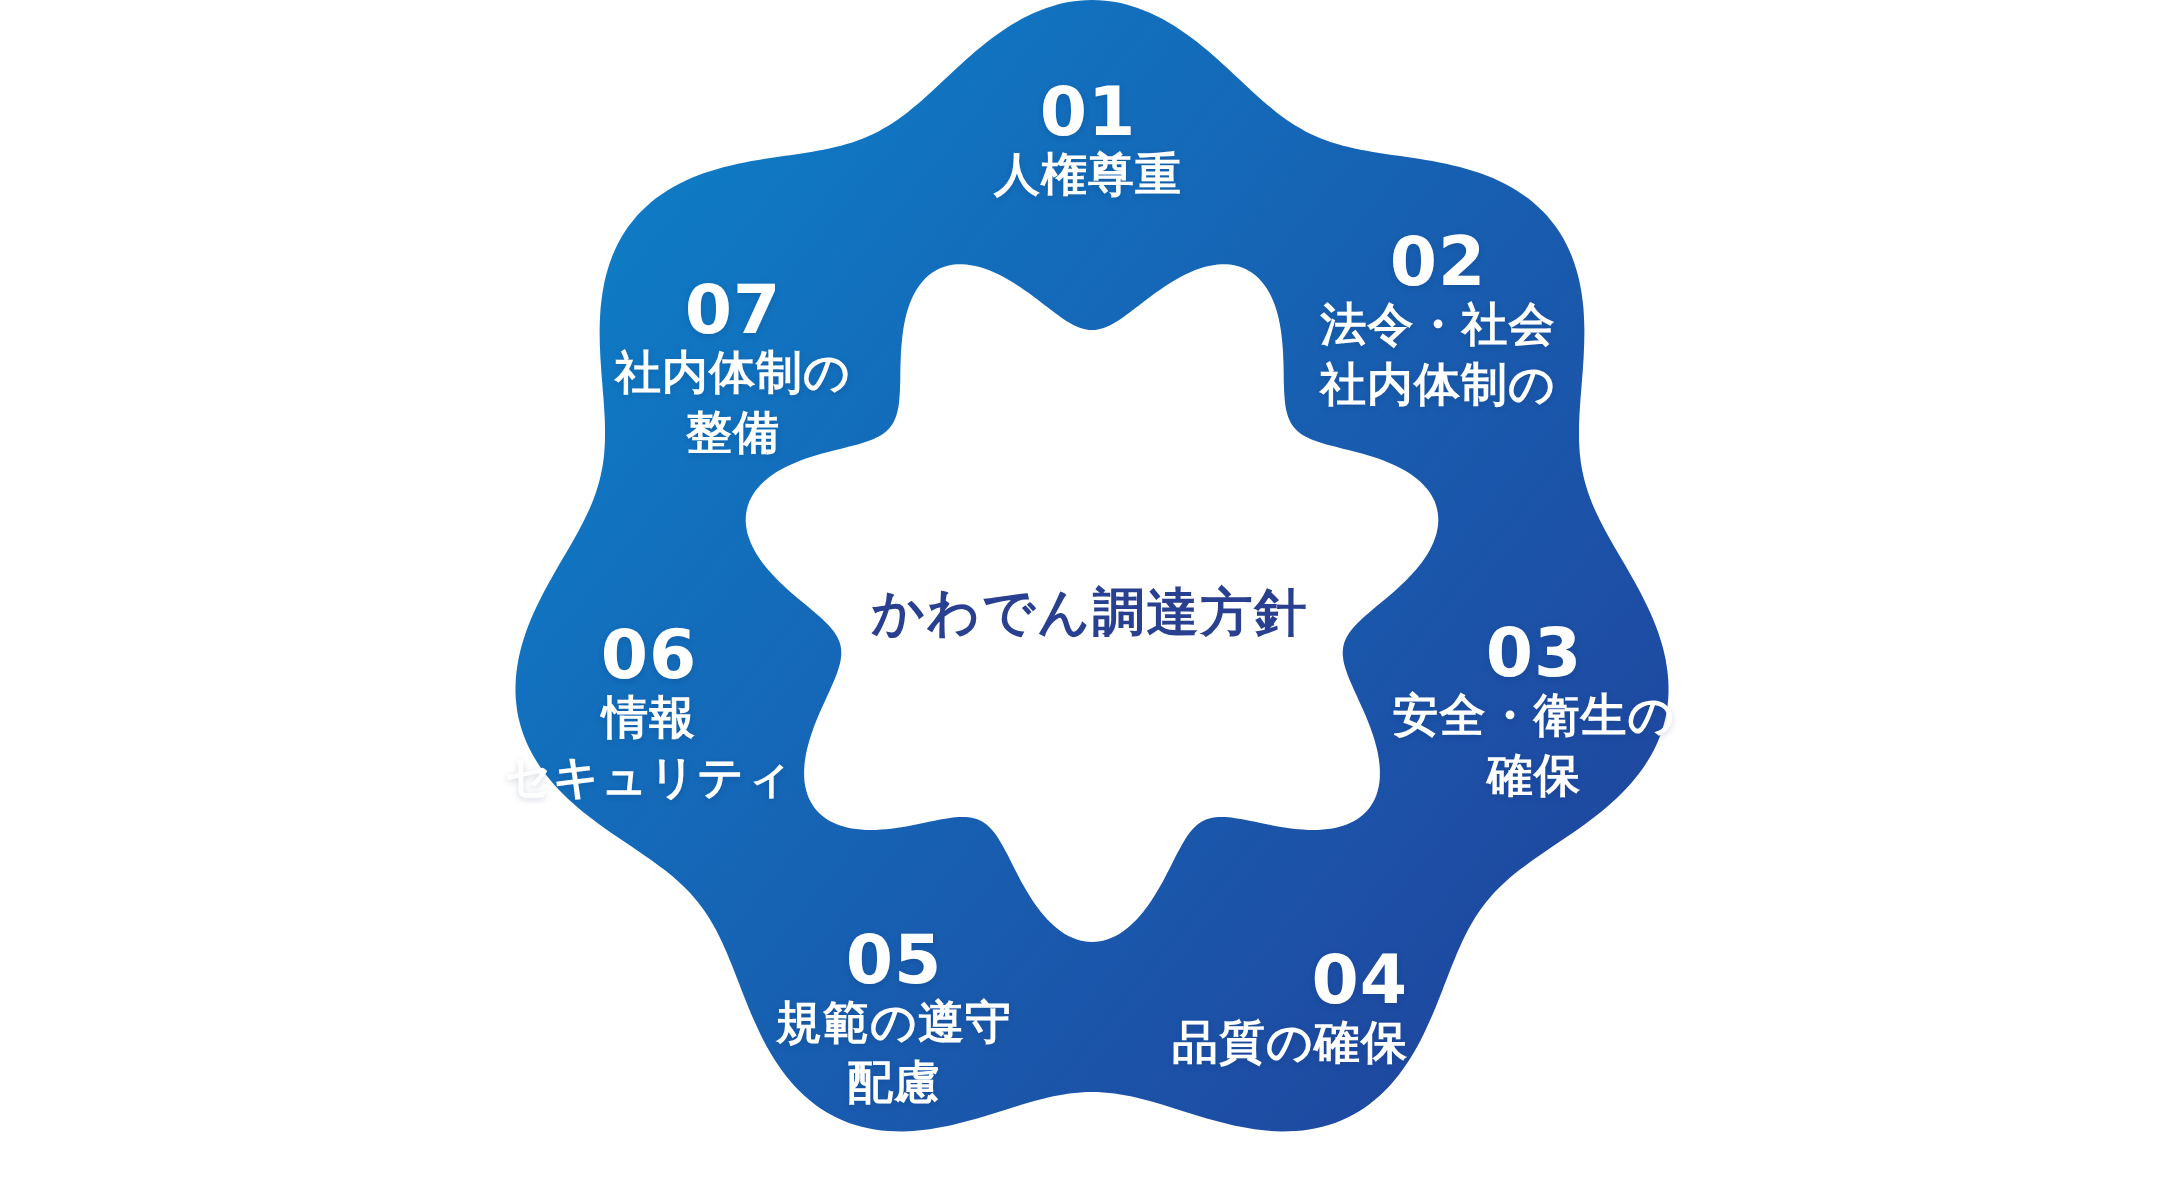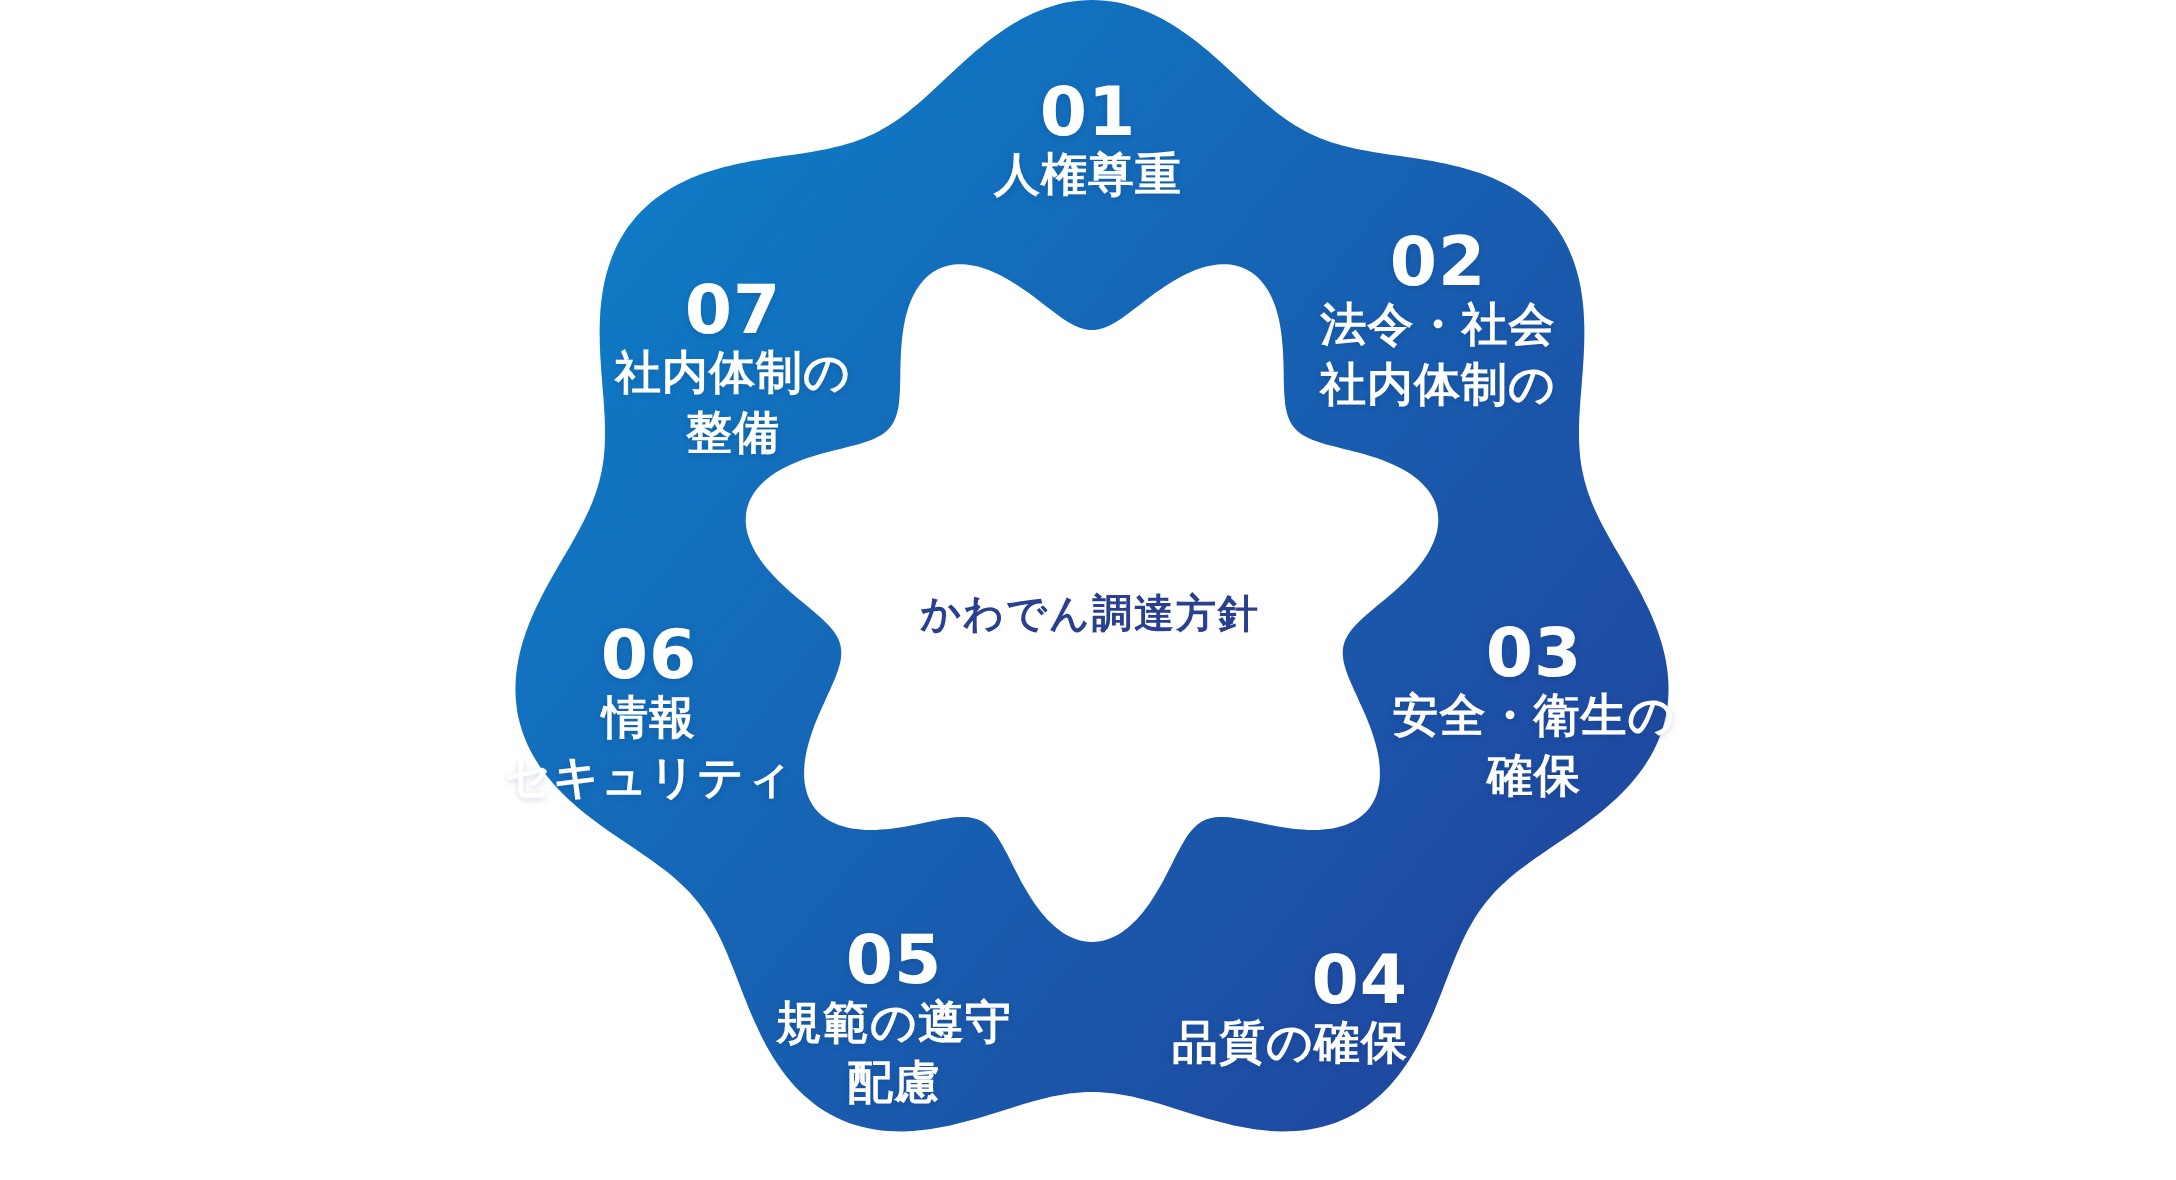--- a/index.html
+++ b/index.html
@@ -19,21 +19,21 @@
     position: absolute;
     left: 0;
     top: 0;
     display: block;
   }
   .center-title {
     position: absolute;
     left: 1090px;
     top: 613px;
     transform: translate(-50%, -50%);
-    font-size: 40px;
+    font-size: 52px;
     font-weight: 800;
     letter-spacing: 2px;
     color: #293F8F;
     white-space: nowrap;
   }
   .petal-label {
     position: absolute;
     transform: translateX(-50%);
     text-align: center;
     color: #ffffff;

